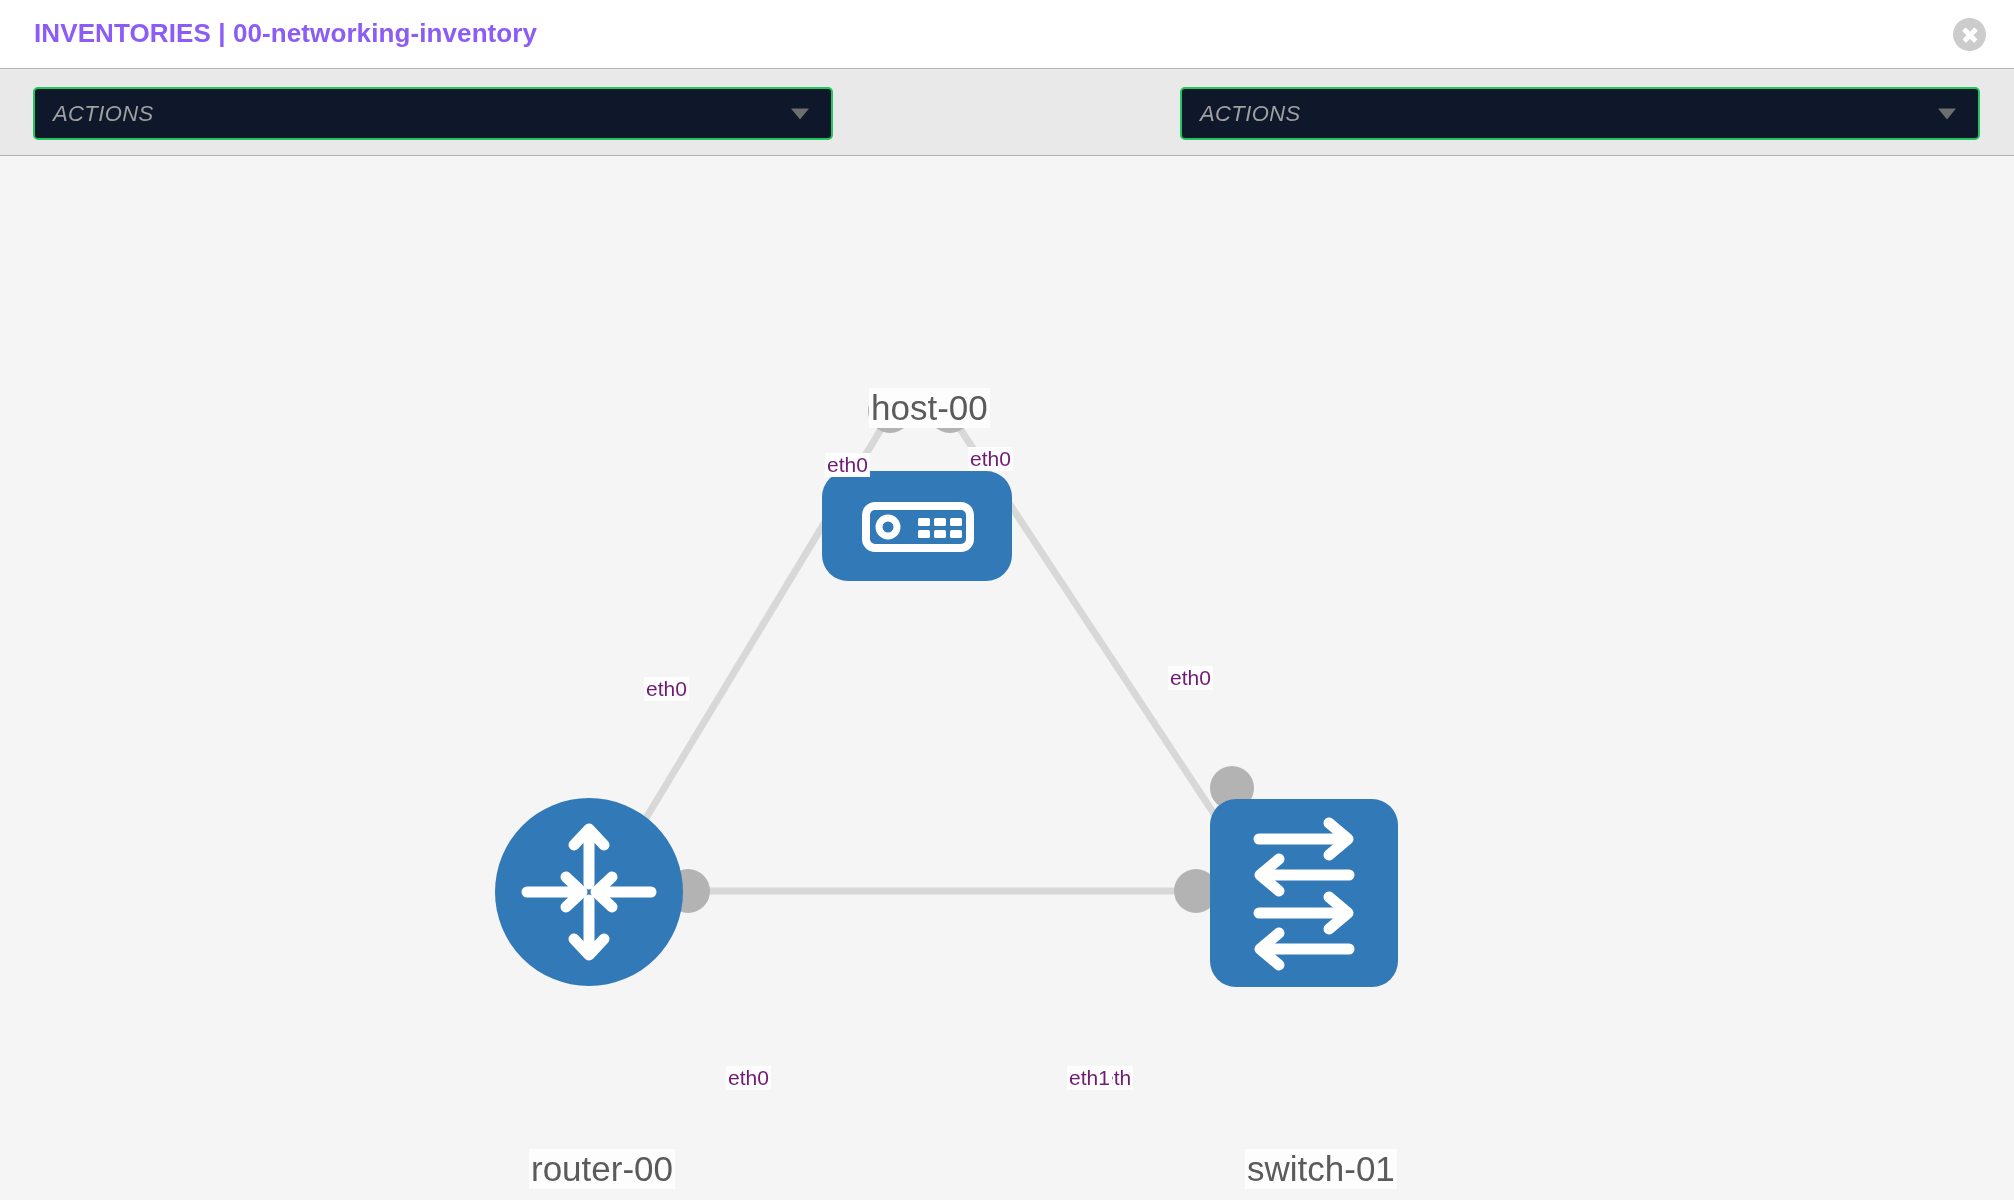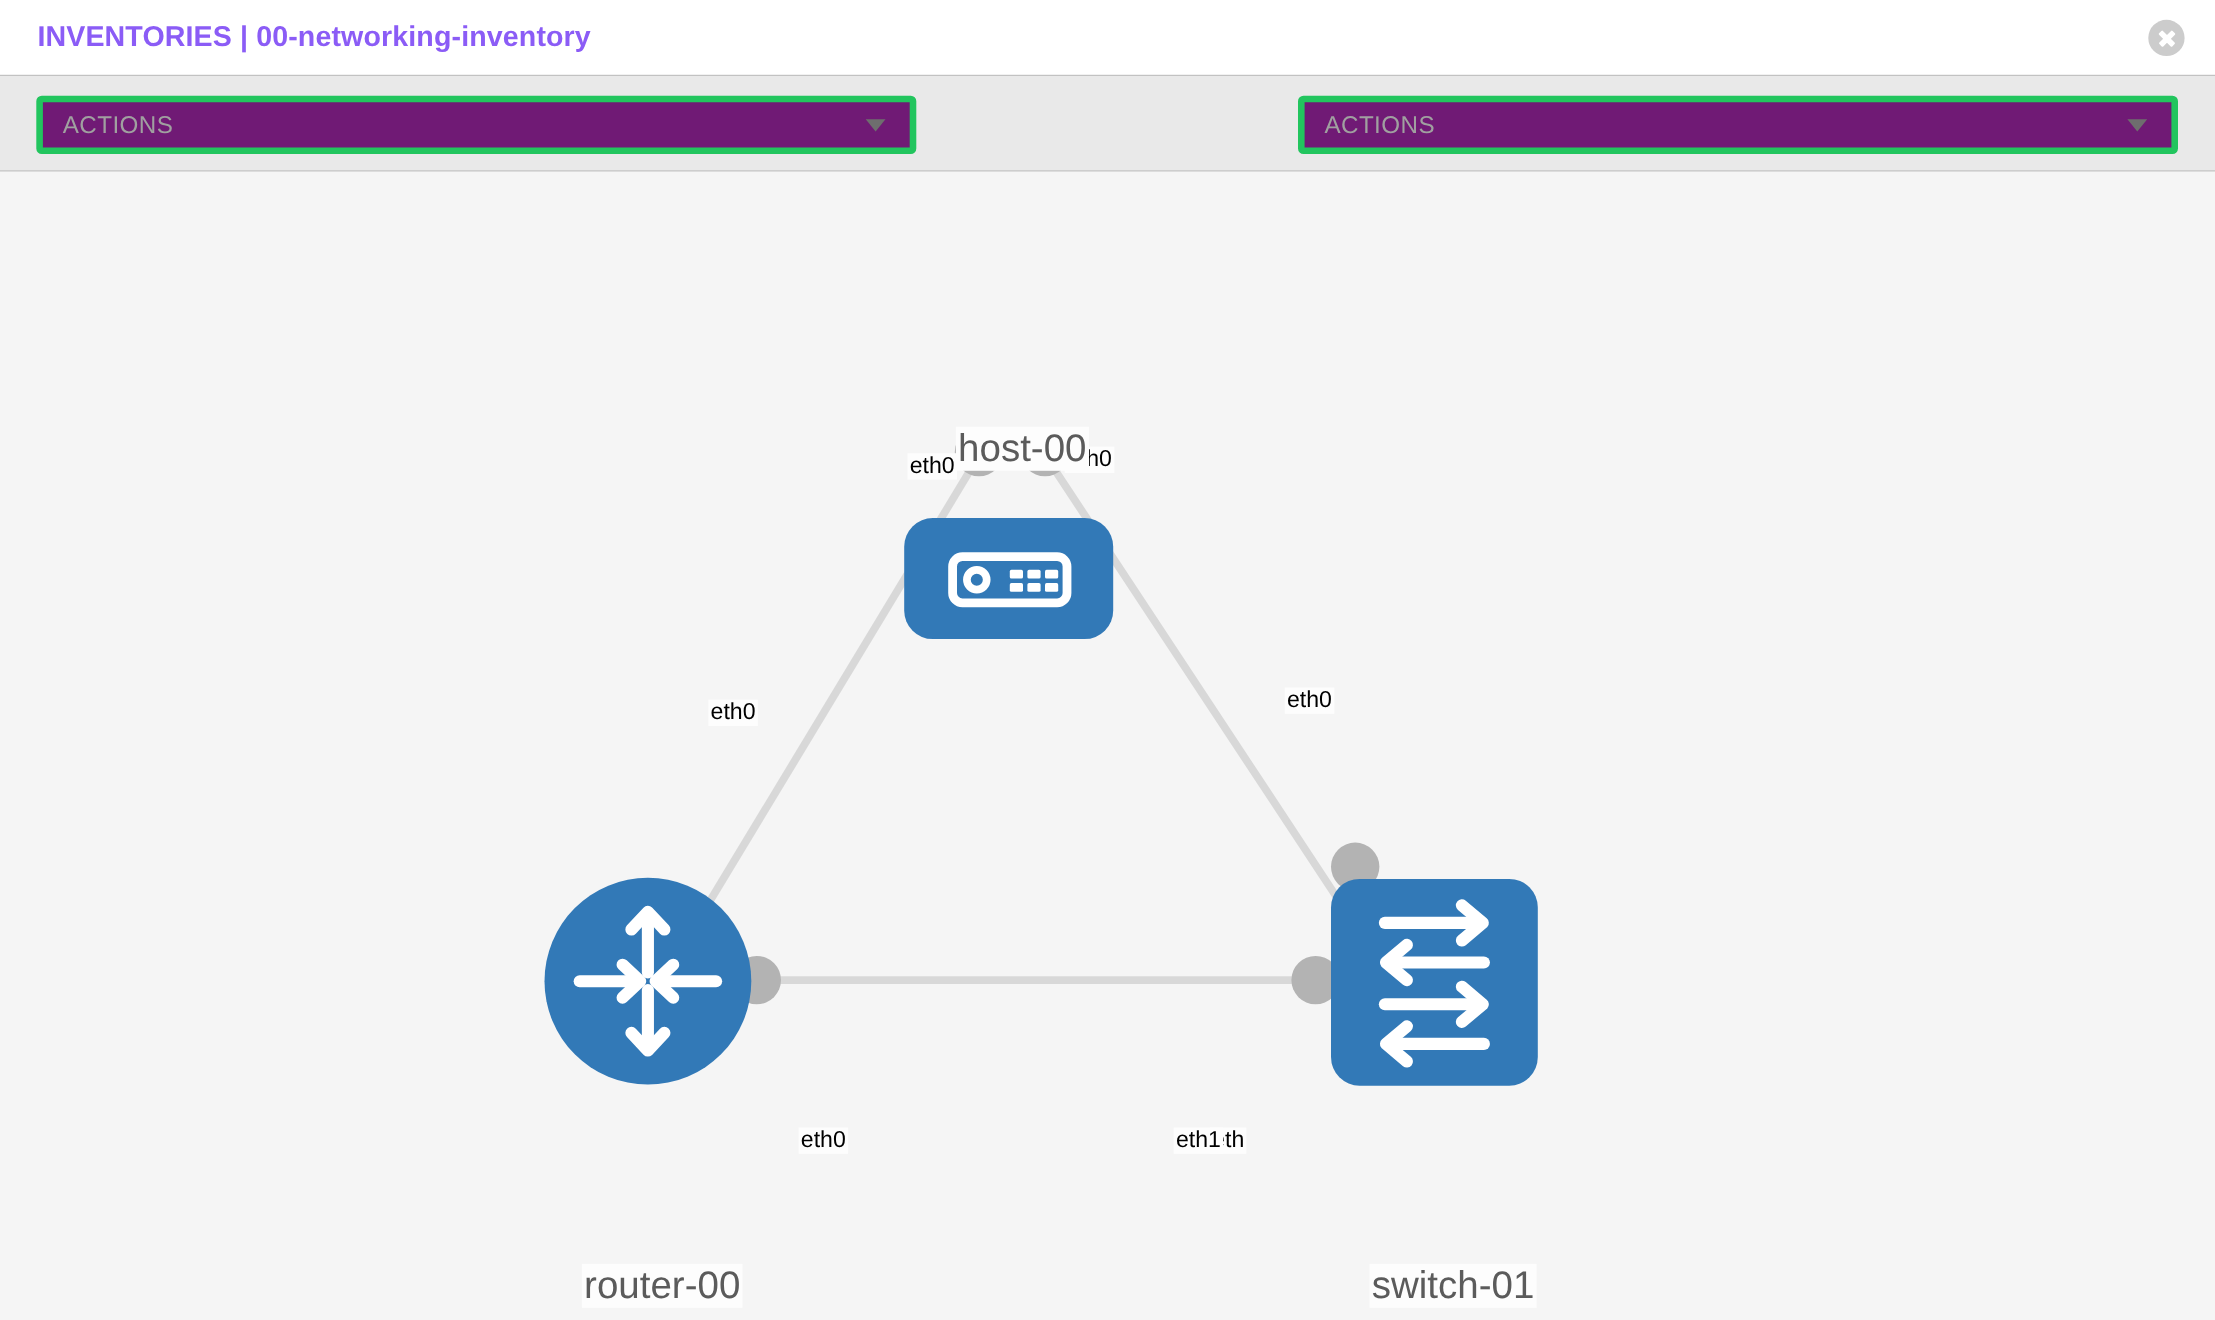--- a/index.html
+++ b/index.html
@@ -67,25 +67,26 @@
     position: absolute;
     left: 0; top: 69px;
     width: 2014px;
     height: 87px;
     background: #e9e9e9;
     border-bottom: 1px solid #b2b2b2;
     box-sizing: border-box;
   }
   .select-box {
     position: absolute;
-    background: #701a75;
-    border: 6px solid #22c55e;
+    background: #0f172a;
+    border: 2px solid #22c55e;
     border-radius: 5px;
     box-sizing: border-box;
     cursor: pointer;
+    font-style: italic;
   }
   .actions-select {
     left: 33px;
     top: 18px;
     width: 800px;
     height: 53px;
   }
   .search-select {
     left: 1180px;
     top: 18px;
@@ -135,25 +136,26 @@
     position: absolute;
     left: 0; top: 0;
     width: 2014px;
     height: 1044px;
   }
 
   
   .edge-label {
     position: absolute;
     font-size: 21px;
-    color: #000000;
+    color: #701a75;
     background: #fdfdfd;
     padding: 0 2px;
     white-space: nowrap;
     line-height: 1.15;
+    margin-top: 41px;
   }
   .node-label {
     position: absolute;
     font-size: 35px;
     color: #5b5b5b;
     background: #fdfdfd;
     padding: 0 2px;
     white-space: nowrap;
     line-height: 1.15;
   }

